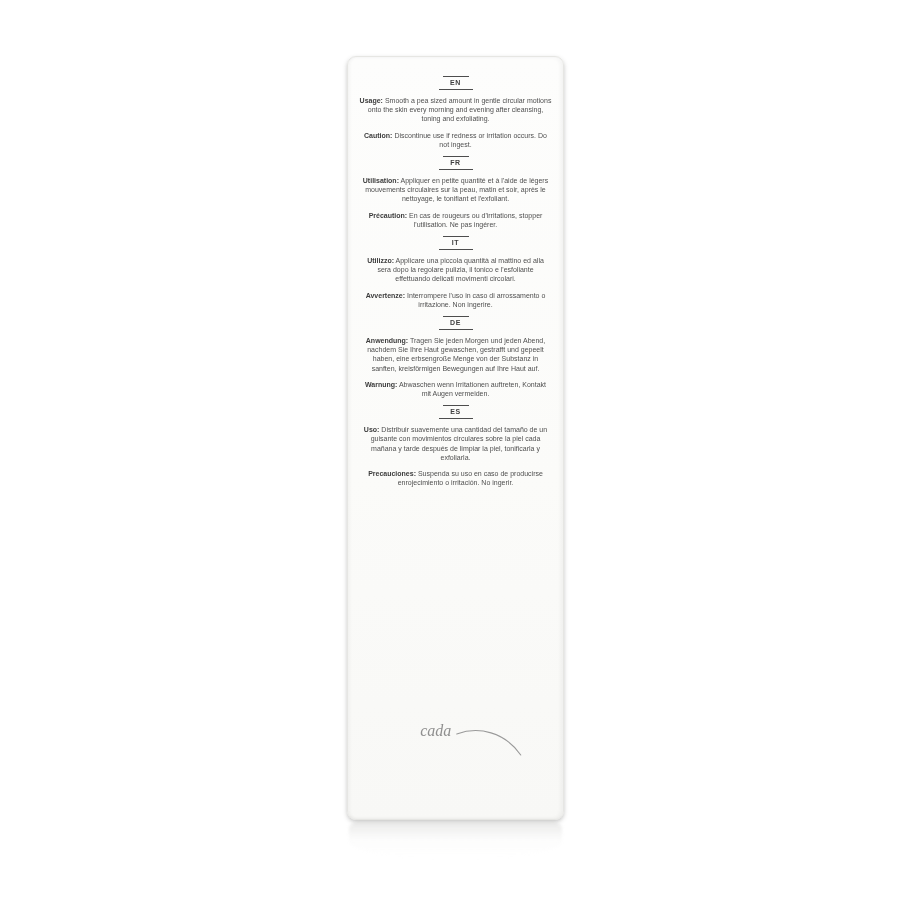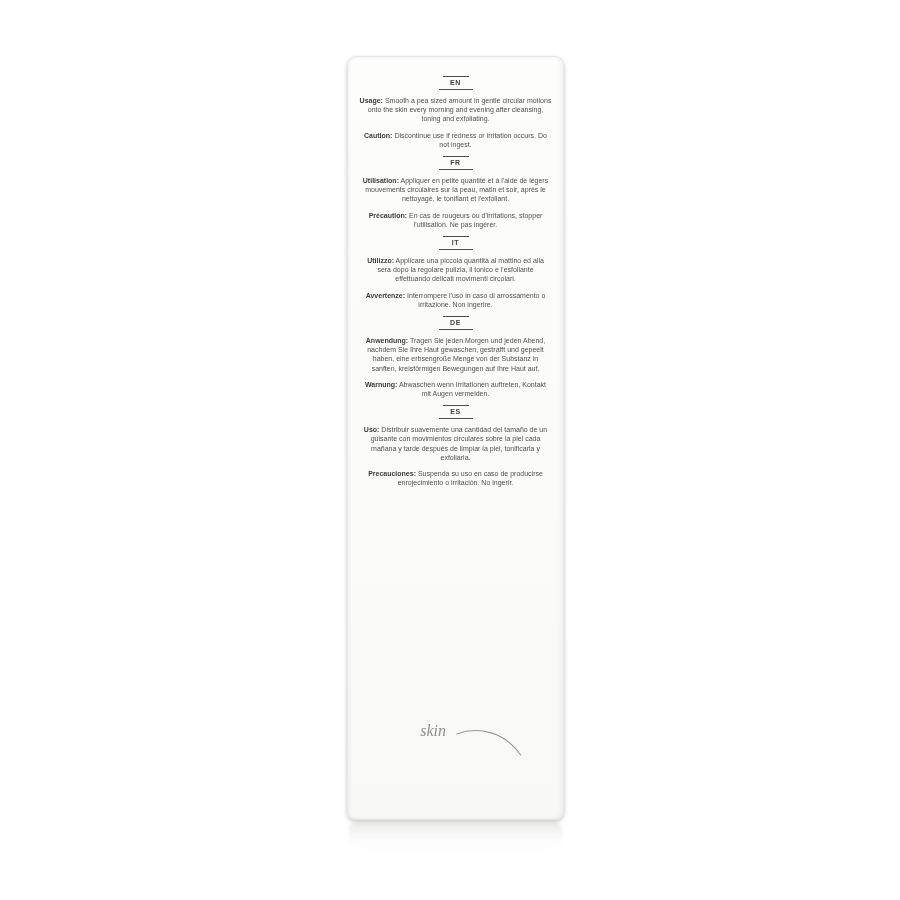--- a/index.html
+++ b/index.html
@@ -161,20 +161,20 @@
       <span class="lang-code">ES</span>
       <span class="rule rule-bottom"></span>
     </div>
     <p class="para"><strong>Uso:</strong> <span>Distribuir suavemente una cantidad del tamaño de un guisante con movimientos circulares sobre la piel cada mañana y tarde después de limpiar la piel, tonificarla y exfoliarla.</span></p>
     <p class="para"><strong>Precauciones:</strong> <span>Suspenda su uso en caso de producirse enrojecimiento o irritación. No ingerir.</span></p>
 
     <div class="logo">
       <svg class="logo-swoosh" viewBox="0 0 142 50" xmlns="http://www.w3.org/2000/svg">
         <path d="M 76 9 C 98 1, 124 7, 140 30" fill="none" stroke="#9a9a9a" stroke-width="1.1" stroke-linecap="round"></path>
       </svg>
-      <span class="logo-skin">skin</span>
+      <span class="logo-skin">cada</span>
     </div>
 
   </div>
 
   <div class="reflection"></div>
 
 </div>
 
 </body></html>

